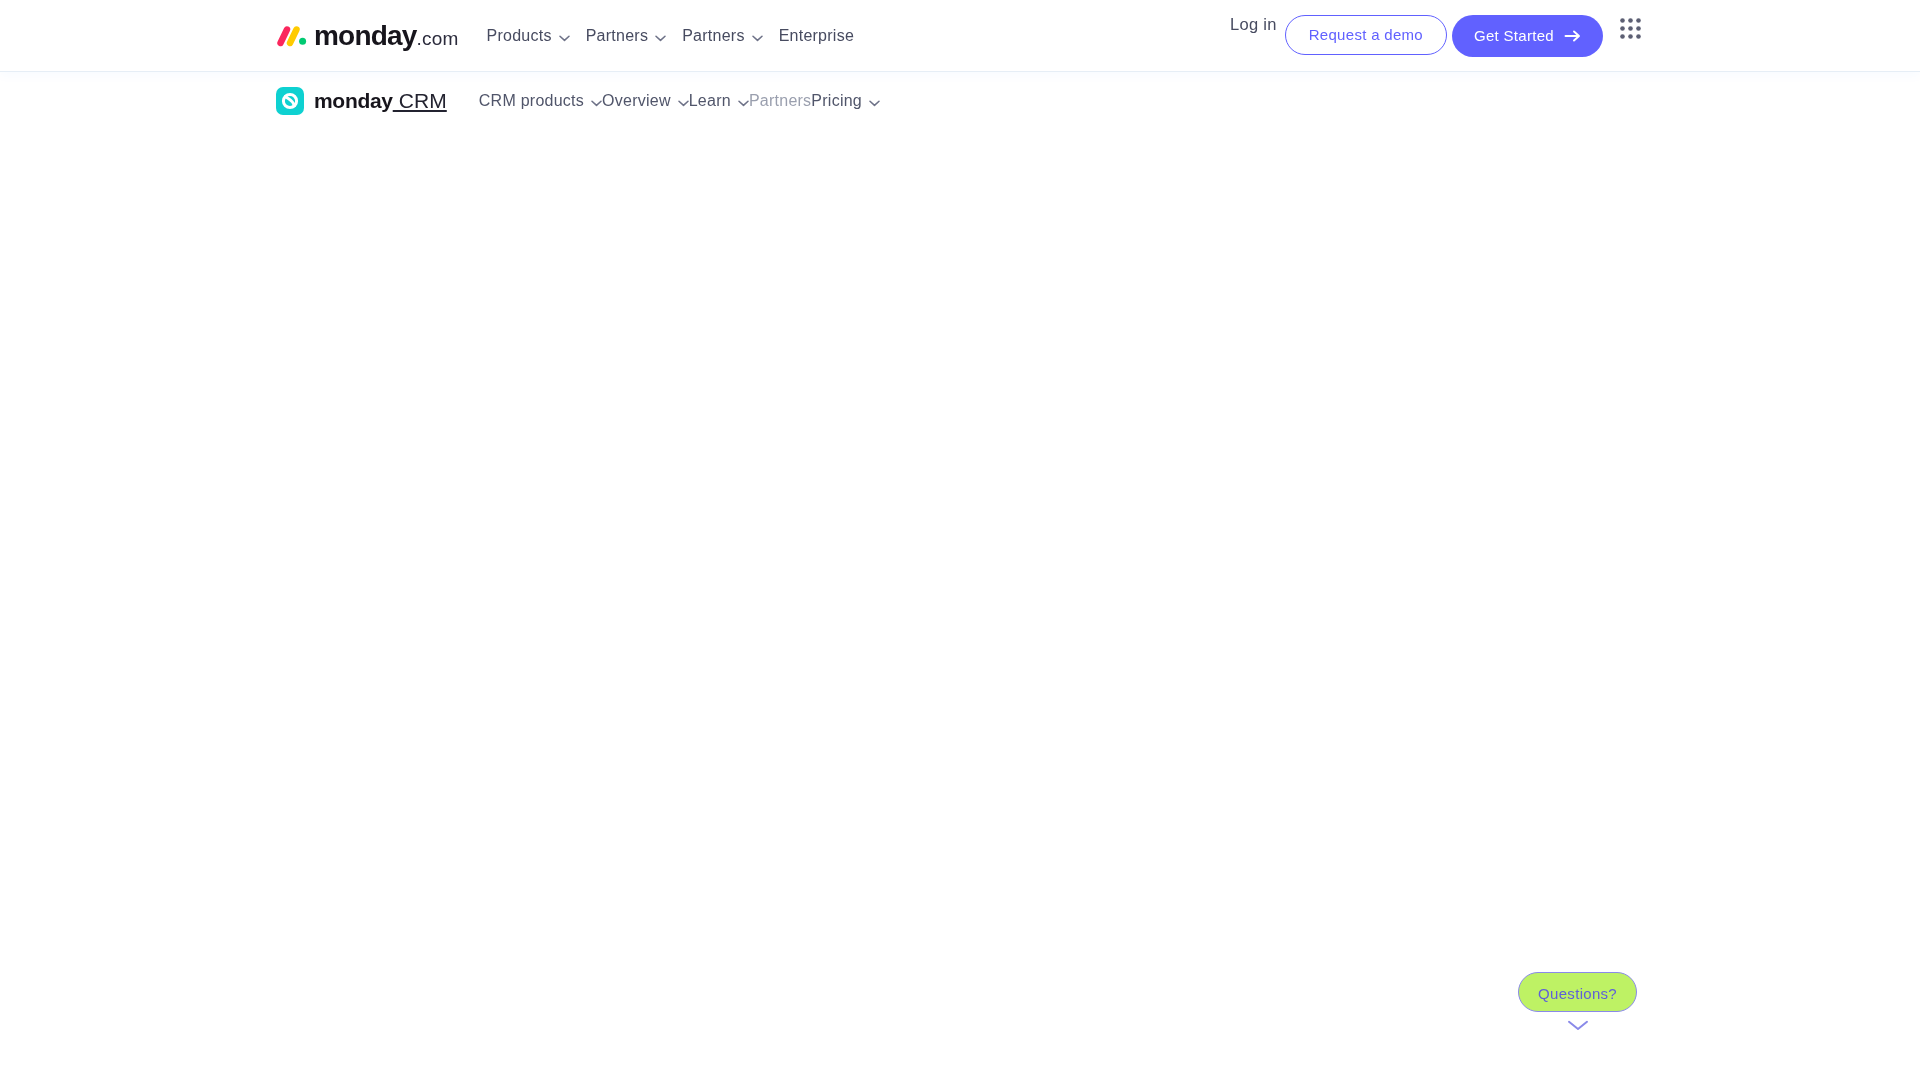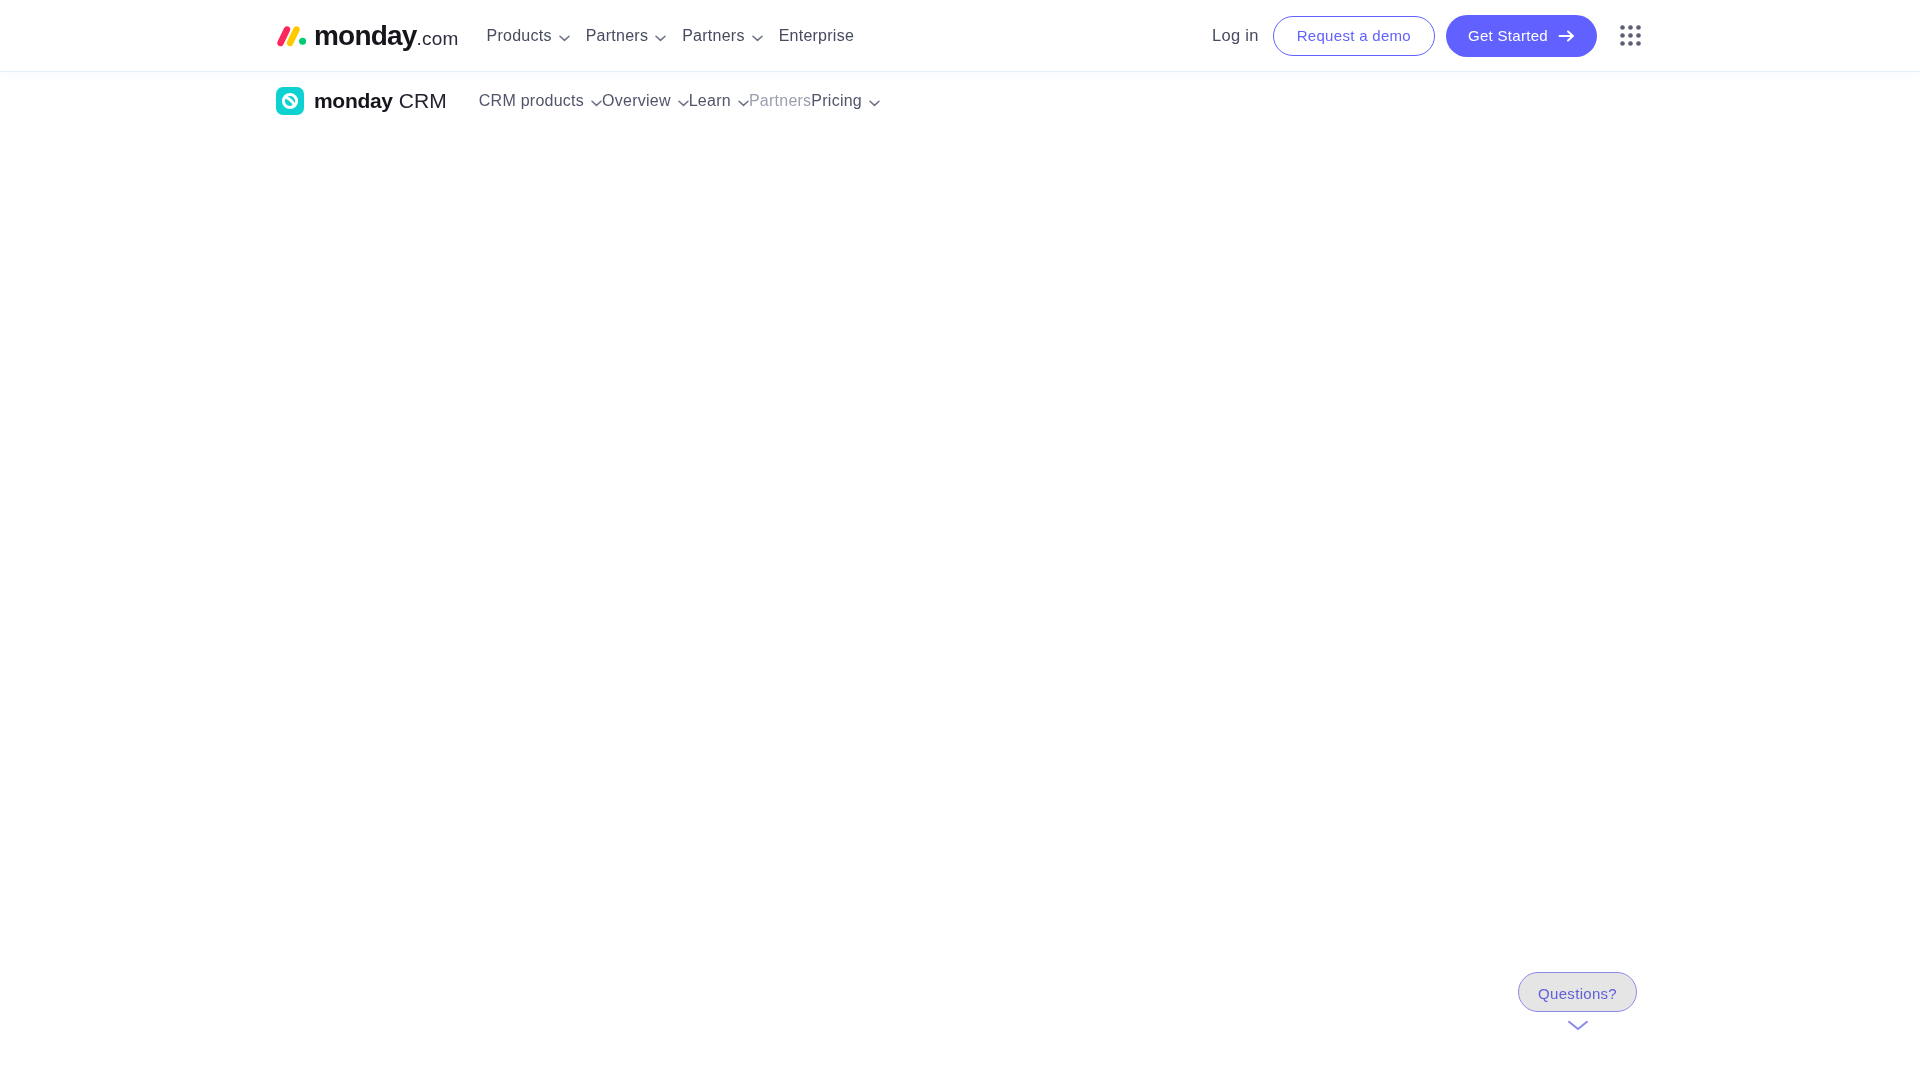--- a/index.html
+++ b/index.html
@@ -55,22 +55,21 @@
     gap: 7px;
     font-size: 16px;
     letter-spacing: 0.25px;
     color: #474b60;
   }
   .chev { display: inline-block; margin-top: 2px; }
 
   .top-actions {
     margin-left: auto;
     display: flex;
-    align-items: center;
-    gap: 13px;
+    gap: 7px;
   }
   .login-link {
     font-size: 16.5px;
     letter-spacing: 0.3px;
     color: #474b60;
     margin-right: 1px;
   }
   .btn-outline {
     background: #ffffff;
     border: 1px solid #6161ff;
@@ -112,21 +111,21 @@
     display: flex;
     align-items: center;
   }
   .crm-logo { display: flex; align-items: center; gap: 10px; }
   .crm-icon-box {
     width: 28px; height: 28px;
     display: inline-flex;
   }
   .crm-word { font-size: 21px; color: #17151c; letter-spacing: 0.1px; white-space: pre; }
   .crm-word b { font-weight: 700; letter-spacing: -0.3px; }
-  .crm-word .crm-suffix { font-weight: 400; color: #232330; }
+  .crm-word .crm-suffix { font-weight: 400; color: #232330; text-decoration: underline; }
 
   .crm-nav {
     display: flex;
     align-items: center;
     margin-left: 32px;
   }
   .crm-nav .nav-item { font-size: 16px; color: #50556a; }
   .crm-nav .nav-item.muted { color: #9a9fae; }
 
   
@@ -140,21 +139,21 @@
     position: fixed;
     right: 283px;
     bottom: 45px;
     display: flex;
     flex-direction: column;
     align-items: center;
     gap: 5px;
     z-index: 10;
   }
   .questions-pill {
-    background: #e5e5e5;
+    background: #bef264;
     border: 1.6px solid #8a8ae9;
     color: #5f5fd9;
     font-size: 15px;
     letter-spacing: 0.3px;
     padding: 12px 19px;
     height: 40px;
     border-radius: 40px;
   }
   .chat-chev { display: block; }
 </style>

